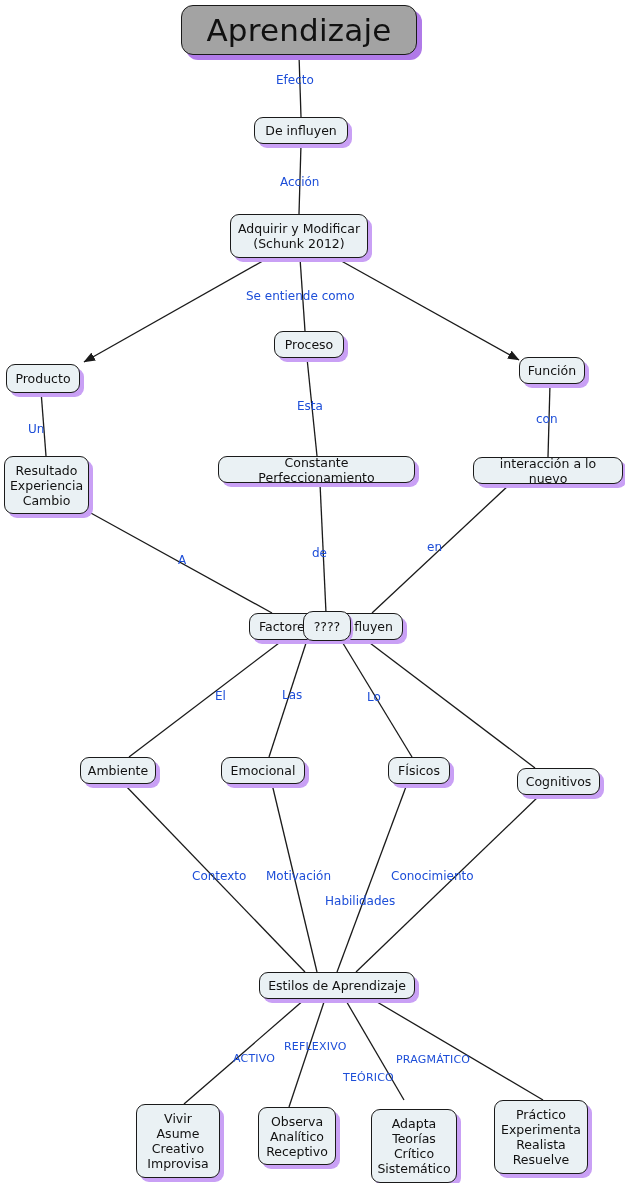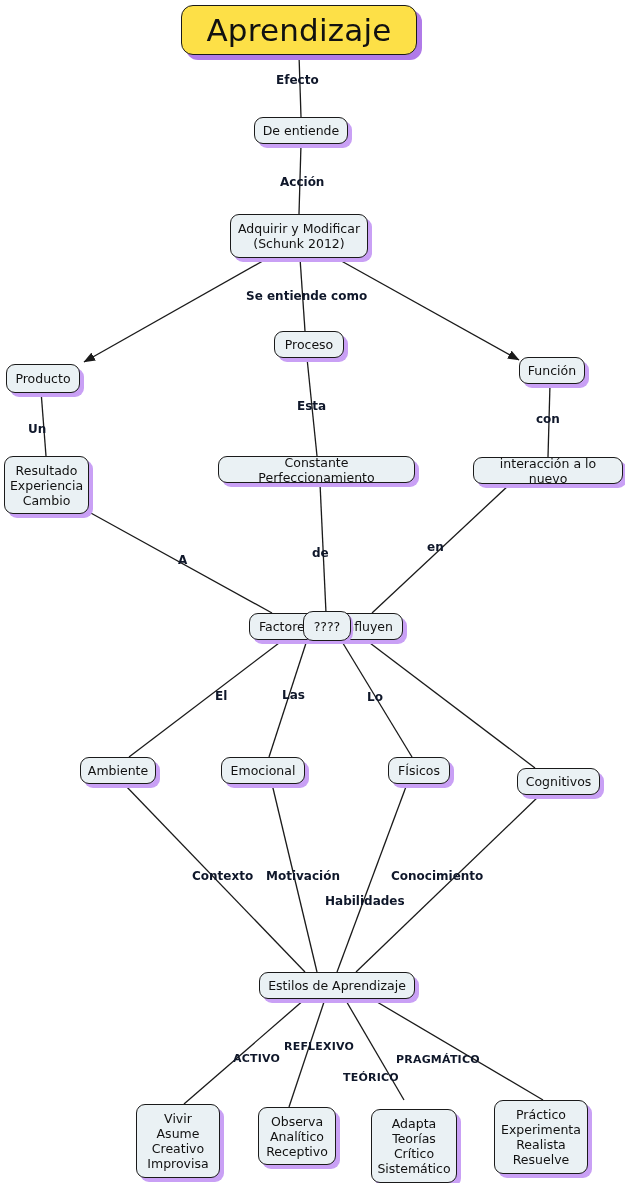--- a/index.html
+++ b/index.html
@@ -21,43 +21,42 @@
     display:flex;align-items:center;justify-content:center;
     text-align:center;
     color:#111111;
     font-size:12.5px;
     line-height:15px;
     white-space:pre-line;
     padding:2px 6px;
     z-index:5;
   }
   .node.title{
-    background:#fde047;
+    background:#a3a3a3;
     border-radius:12px;
     border-width:1.6px;
     font-size:31px;
     line-height:34px;
     box-shadow:5px 5px 0 0 #b07ae8;
     letter-spacing:0.2px;
   }
   .node.tiny{
     border-radius:10px;
     font-size:12.5px;
     z-index:9;
     box-shadow:2px 2px 0 0 #c9a0f5;
   }
   .elabel{
     position:absolute;
     font-size:12px;
     line-height:13px;
-    color:#0f172a;
+    color:#1d4ed8;
     white-space:nowrap;
     z-index:7;
     background:transparent;
-    font-weight:bold;
   }
   .elabel.caps{font-size:11px;letter-spacing:.2px;}
 </style>
 </head>
 <body>
 
 <div id="map">
   <svg class="edges" viewBox="0 0 625 1183">
     <defs>
       <marker id="arrowhead" markerWidth="9" markerHeight="7" refX="8.5" refY="3.5" orient="auto" markerUnits="strokeWidth">
@@ -85,21 +84,21 @@
         <line x1="407" y1="784" x2="337" y2="972" stroke="#1a1a1a" stroke-width="1.3"></line>
         <line x1="540" y1="795" x2="356" y2="972" stroke="#1a1a1a" stroke-width="1.3"></line>
         <line x1="305" y1="999" x2="184" y2="1104" stroke="#1a1a1a" stroke-width="1.3"></line>
         <line x1="325" y1="999" x2="289" y2="1107" stroke="#1a1a1a" stroke-width="1.3"></line>
         <line x1="345" y1="999" x2="404" y2="1100" stroke="#1a1a1a" stroke-width="1.3"></line>
         <line x1="372" y1="999" x2="543" y2="1100" stroke="#1a1a1a" stroke-width="1.3"></line>
       </g>
   </svg>
   <div id="nodes-layer">
       <div class="node title" style="left: 181px; top: 5px; width: 236px; height: 50px;">Aprendizaje</div>
-      <div class="node" style="left: 254px; top: 117px; width: 94px; height: 27px;">De entiende</div>
+      <div class="node" style="left: 254px; top: 117px; width: 94px; height: 27px;">De influyen</div>
       <div class="node" style="left: 230px; top: 214px; width: 138px; height: 44px;">Adquirir y Modificar
 (Schunk 2012)</div>
       <div class="node" style="left: 6px; top: 364px; width: 74px; height: 29px;">Producto</div>
       <div class="node" style="left: 274px; top: 331px; width: 70px; height: 27px;">Proceso</div>
       <div class="node" style="left: 519px; top: 357px; width: 66px; height: 27px;">Función</div>
       <div class="node" style="left: 4px; top: 456px; width: 85px; height: 58px;">Resultado
 Experiencia
 Cambio</div>
       <div class="node" style="left: 218px; top: 456px; width: 197px; height: 27px;">Constante Perfeccionamiento</div>
       <div class="node" style="left: 473px; top: 457px; width: 150px; height: 27px;">interacción a lo nuevo</div>

